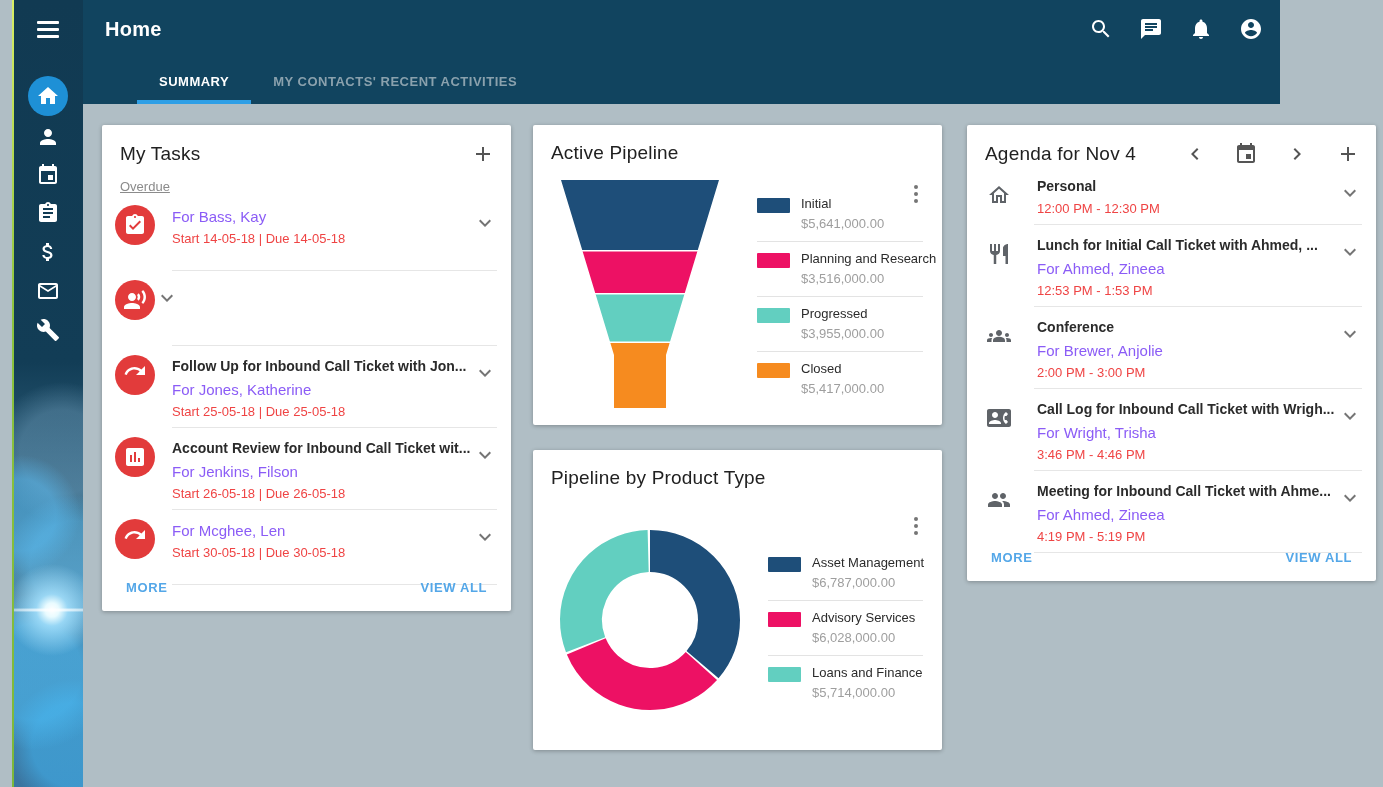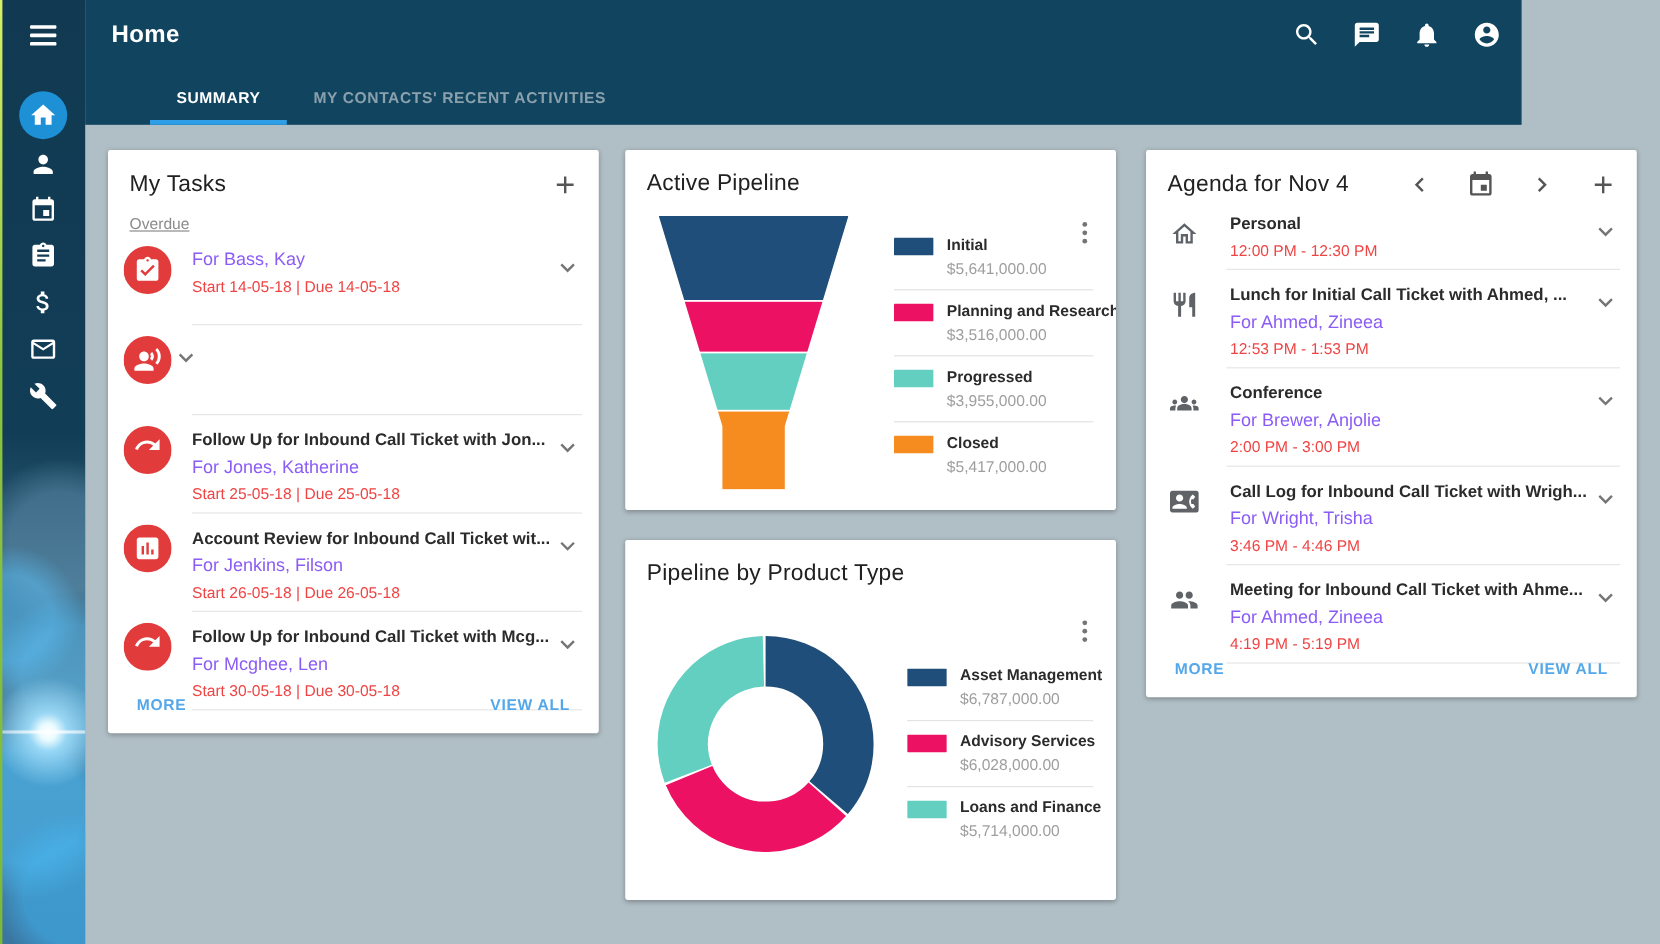--- a/index.html
+++ b/index.html
@@ -1,17 +1,17 @@
 <!DOCTYPE html>
 <html><head>
 <meta charset="utf-8">
 <style>
   * { margin:0; padding:0; box-sizing:border-box; }
   html,body { width:1383px; height:787px; overflow:hidden; font-family:"Liberation Sans", sans-serif; background:#b0bec5; }
-  .stage { position:relative; width:1268px; height:787px; }
+  .stage { position:relative; width:1268px; height:787px;margin-left:12px; }
 
   
   .sidebar { position:absolute; left:0; top:0; width:71px; height:787px; z-index:3;
     background:
       radial-gradient(ellipse 120px 3px at 40px 610px, rgba(255,255,255,.95), rgba(255,255,255,0) 75%),
       radial-gradient(circle at 40px 610px, #ffffff 0px, #e9fbff 7px, rgba(170,228,255,.8) 16px, rgba(130,205,250,0) 46px),
       radial-gradient(circle at 8px 515px, rgba(90,190,245,.50) 0 36px, rgba(90,190,245,0) 60px),
       radial-gradient(circle at 62px 565px, rgba(100,195,245,.45) 0 44px, rgba(100,195,245,0) 70px),
       radial-gradient(circle at 22px 672px, rgba(75,185,242,.60) 0 48px, rgba(75,185,242,0) 78px),
       radial-gradient(circle at 62px 745px, rgba(66,180,240,.55) 0 42px, rgba(66,180,240,0) 66px),
@@ -68,21 +68,21 @@
   
   #pipeline-card { left:450px; top:21px; width:409px; height:300px; }
   #product-card  { left:450px; top:346px; width:409px; height:300px; }
   .chart-svg { position:absolute; left:0; top:0; pointer-events:none; }
   .dots-menu { position:absolute; right:18px; width:16px; display:flex; flex-direction:column; align-items:center; gap:3px; cursor:pointer; }
   .dots-menu i { width:4px; height:4px; background:#757575; border-radius:50%; }
   .legend { position:absolute; }
   .legend-item { display:flex; gap:11px; padding:9px 0 10px; }
   .legend-item:not(:last-child) { border-bottom:1px solid #e3e3e3; }
   .legend-swatch { flex:0 0 33px; height:15px; margin-top:2px; }
-  .legend-label { font-size:13px; font-weight:bold; color:#2b2b2b; margin-bottom:5px; white-space:nowrap; }
+  .legend-label { font-size:13px; font-weight:normal; color:#2b2b2b; margin-bottom:5px; white-space:nowrap; }
   .legend-value { font-size:13px; color:#9e9e9e; }
   #pipeline-legend { left:224px; top:62px; width:166px; }
   #product-legend { left:235px; top:96px; width:155px; }
 
   
   #agenda-card { left:884px; top:21px; width:409px; height:456px; }
   .agenda-row { display:flex; padding:9px 14px 9px 0; position:relative; min-height:76px; }
   .agenda-row.short { min-height:57px; }
   .agenda-row:not(:last-child)::after { content:""; position:absolute; left:67px; right:14px; bottom:0; border-bottom:1px solid #e6e6e6; }
   .agenda-icon { flex:0 0 24px; height:24px; margin:8px 0 0 20px; }
@@ -247,21 +247,20 @@
       </div>
 
       <div class="task-row">
         <svg class="badge" viewBox="0 0 40 40">
           <circle cx="20" cy="20" r="20" fill="#e23b3b"></circle>
           <g transform="translate(8,4)">
               <path fill="#fff" d="M18.4 10.6C16.55 8.99 14.15 8 11.5 8c-4.65 0-8.58 3.03-9.96 7.22L3.9 16c1.05-3.19 4.05-5.5 7.6-5.5 1.95 0 3.73.72 5.12 1.88L13 16h9V7l-3.6 3.6z"></path>
             </g>
         </svg>
         <div class="row-body">
-          <div class="row-title">Follow Up for Inbound Call Ticket with Mcg...</div>
           <div class="row-sub">For Mcghee, Len</div>
           <div class="row-meta">Start 30-05-18 | Due 30-05-18</div>
         </div>
         <div class="row-chevron"><svg viewBox="0 0 24 24">
               <path d="M7.41 8.59L12 13.17l4.59-4.58L18 10l-6 6-6-6 1.41-1.41z"></path>
             </svg></div>
       </div>
 
       <div class="card-footer">
         <span class="link-btn">MORE</span>

